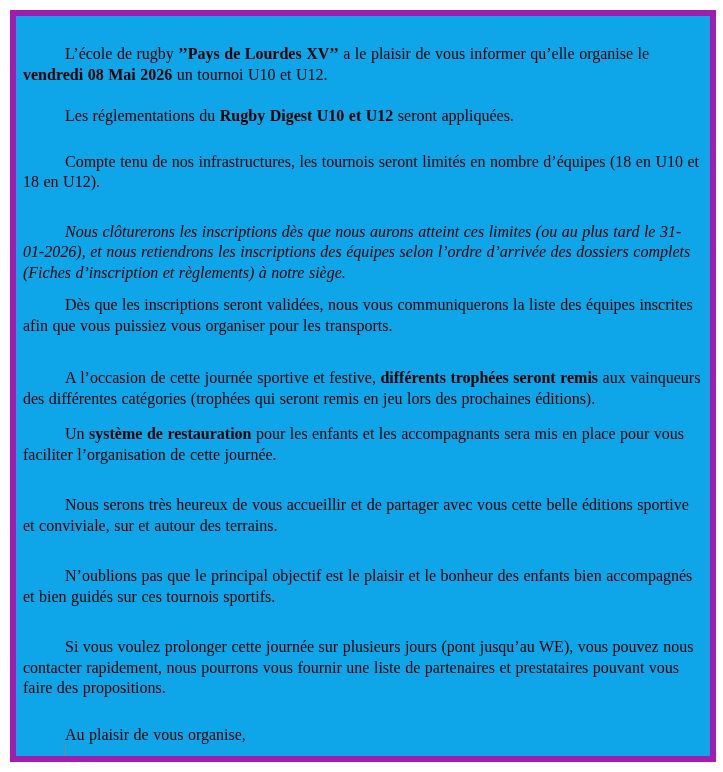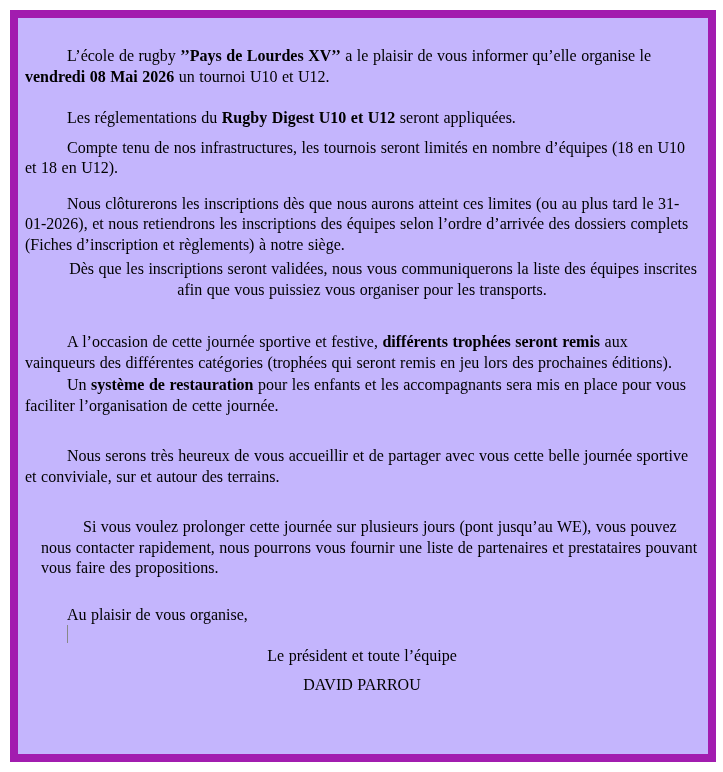--- a/index.html
+++ b/index.html
@@ -14,23 +14,23 @@
     font-family: "Liberation Serif", "DejaVu Serif", serif;
     color: #000000;
     overflow: hidden;
   }
   .page-border {
     position: absolute;
     left: 10px;
     top: 10px;
     right: 7px;
     bottom: 10px;
-    border: 8px solid #a21caf;
+    border: 6px solid #a21caf;
     box-sizing: border-box;
-    background: #c4b5fd;
+    background: #0ea5e9;
   }
   .letter {
     position: absolute;
     left: 0;
     top: 0;
     right: 0;
     bottom: 0;
     padding: 28px 9px 6px 7px;
     box-sizing: border-box;
     overflow: hidden;
@@ -60,25 +60,26 @@
     vertical-align: text-bottom;
   }
 </style>
 </head>
 <body>
 
 <div class="page-border">
   <div class="letter">
       <p class="para indent" style="margin-top: 0px;"><span>L’école de rugby </span><strong>’’Pays de Lourdes XV’’</strong><span> a le plaisir de vous informer qu’elle organise le </span><strong>vendredi 08 Mai 2026</strong><span> un tournoi U10 et U12.</span></p>
       <p class="para indent" style="margin-top: 21px;"><span>Les réglementations du </span><strong>Rugby Digest U10 et U12</strong><span> seront appliquées.</span></p>
-      <p class="para indent" style="margin-top: 9px;"><span>Compte tenu de nos infrastructures, les tournois seront limités en nombre d’équipes (18 en U10 et 18 en U12).</span></p>
-      <p class="para indent" style="margin-top: 15px;"><span>Nous clôturerons les inscriptions dès que nous aurons atteint ces limites (ou au plus tard le 31-01-2026), et nous retiendrons les inscriptions des équipes selon l’ordre d’arrivée des dossiers complets (Fiches d’inscription et règlements) à notre siège.</span></p>
-      <p class="para indent" style="margin-top: 4px; text-align: center;"><span>Dès que les inscriptions seront validées, nous vous communiquerons la liste des équipes inscrites afin que vous puissiez vous organiser pour les transports.</span></p>
+      <p class="para indent" style="margin-top: 25px;"><span>Compte tenu de nos infrastructures, les tournois seront limités en nombre d’équipes (18 en U10 et 18 en U12).</span></p>
+      <p class="para indent" style="margin-top: 29px; font-style: italic;"><span>Nous clôturerons les inscriptions dès que nous aurons atteint ces limites (ou au plus tard le 31-01-2026), et nous retiendrons les inscriptions des équipes selon l’ordre d’arrivée des dossiers complets (Fiches d’inscription et règlements) à notre siège.</span></p>
+      <p class="para indent" style="margin-top: 12px;"><span>Dès que les inscriptions seront validées, nous vous communiquerons la liste des équipes inscrites afin que vous puissiez vous organiser pour les transports.</span></p>
       <p class="para indent" style="margin-top: 32px;"><span>A l’occasion de cette journée sportive et festive, </span><strong>différents trophées seront remis</strong><span> aux vainqueurs des différentes catégories (trophées qui seront remis en jeu lors des prochaines éditions).</span></p>
-      <p class="para indent" style="margin-top: 2px;"><span>Un </span><strong>système de restauration</strong><span> pour les enfants et les accompagnants sera mis en place pour vous faciliter l’organisation de cette journée.</span></p>
-      <p class="para indent" style="margin-top: 30px;"><span>Nous serons très heureux de vous accueillir et de partager avec vous cette belle journée sportive et conviviale, sur et autour des terrains.</span></p>
-      <p class="para indent" style="margin-top: 30px; margin-left: 16px;"><span>Si vous voulez prolonger cette journée sur plusieurs jours (pont jusqu’au WE), vous pouvez nous contacter rapidement, nous pourrons vous fournir une liste de partenaires et prestataires pouvant vous faire des propositions.</span></p>
+      <p class="para indent" style="margin-top: 15px;"><span>Un </span><strong>système de restauration</strong><span> pour les enfants et les accompagnants sera mis en place pour vous faciliter l’organisation de cette journée.</span></p>
+      <p class="para indent" style="margin-top: 30px;"><span>Nous serons très heureux de vous accueillir et de partager avec vous cette belle éditions sportive et conviviale, sur et autour des terrains.</span></p>
+      <p class="para indent" style="margin-top: 30px;"><span>N’oublions pas que le principal objectif est le plaisir et le bonheur des enfants bien accompagnés et bien guidés sur ces tournois sportifs.</span></p>
+      <p class="para indent" style="margin-top: 30px;"><span>Si vous voulez prolonger cette journée sur plusieurs jours (pont jusqu’au WE), vous pouvez nous contacter rapidement, nous pourrons vous fournir une liste de partenaires et prestataires pouvant vous faire des propositions.</span></p>
       <p class="para indent" style="margin-top: 26px;"><span>Au plaisir de vous organise,</span></p>
       <p class="para indent" style="margin-top: 0px;"><span class="caret"></span></p>
       <p class="para center" style="margin-top: 0px;"><span>Le président et toute l’équipe</span></p>
       <p class="para center" style="margin-top: 9px;"><span>DAVID PARROU</span></p>
     </div>
 </div>
 
 </body></html>

